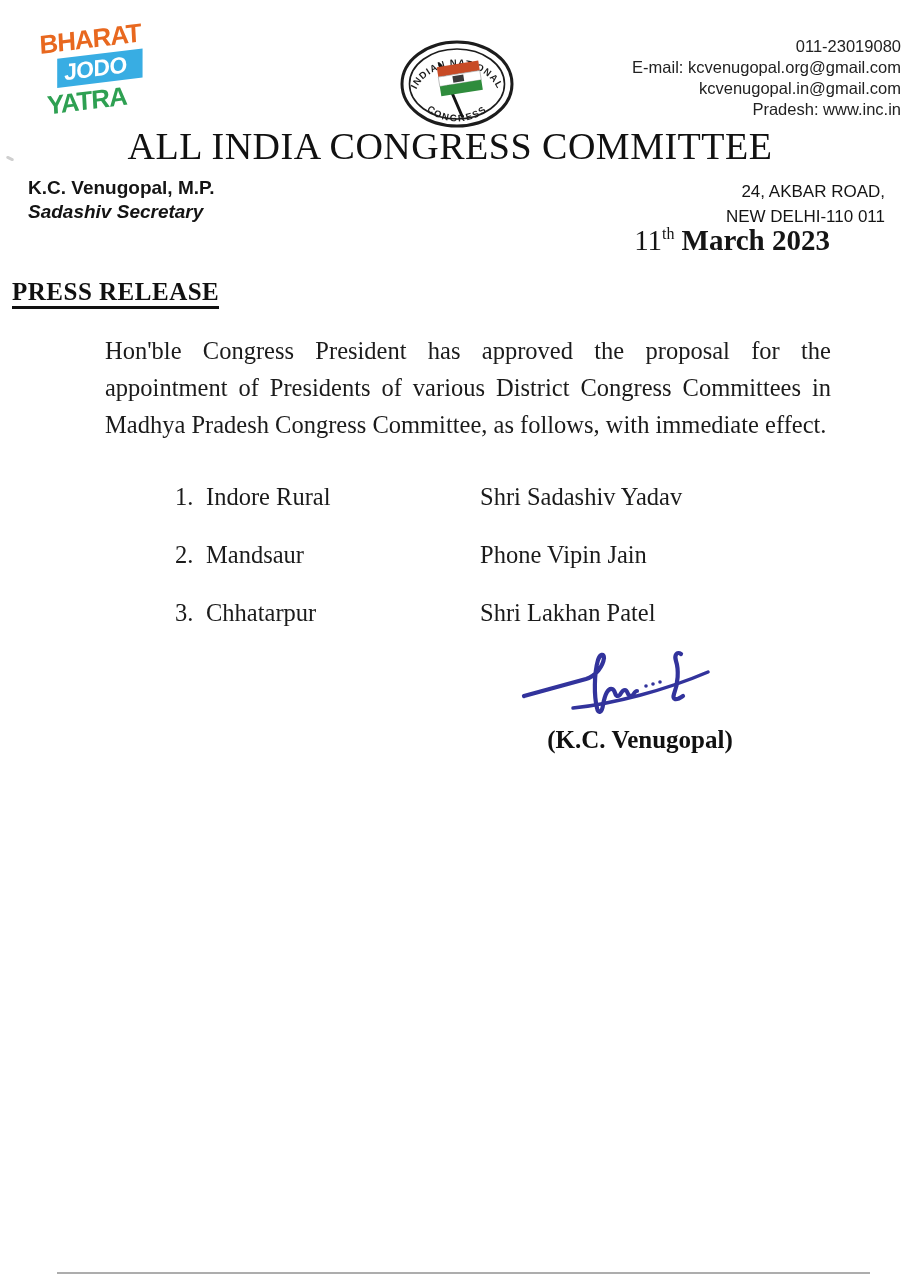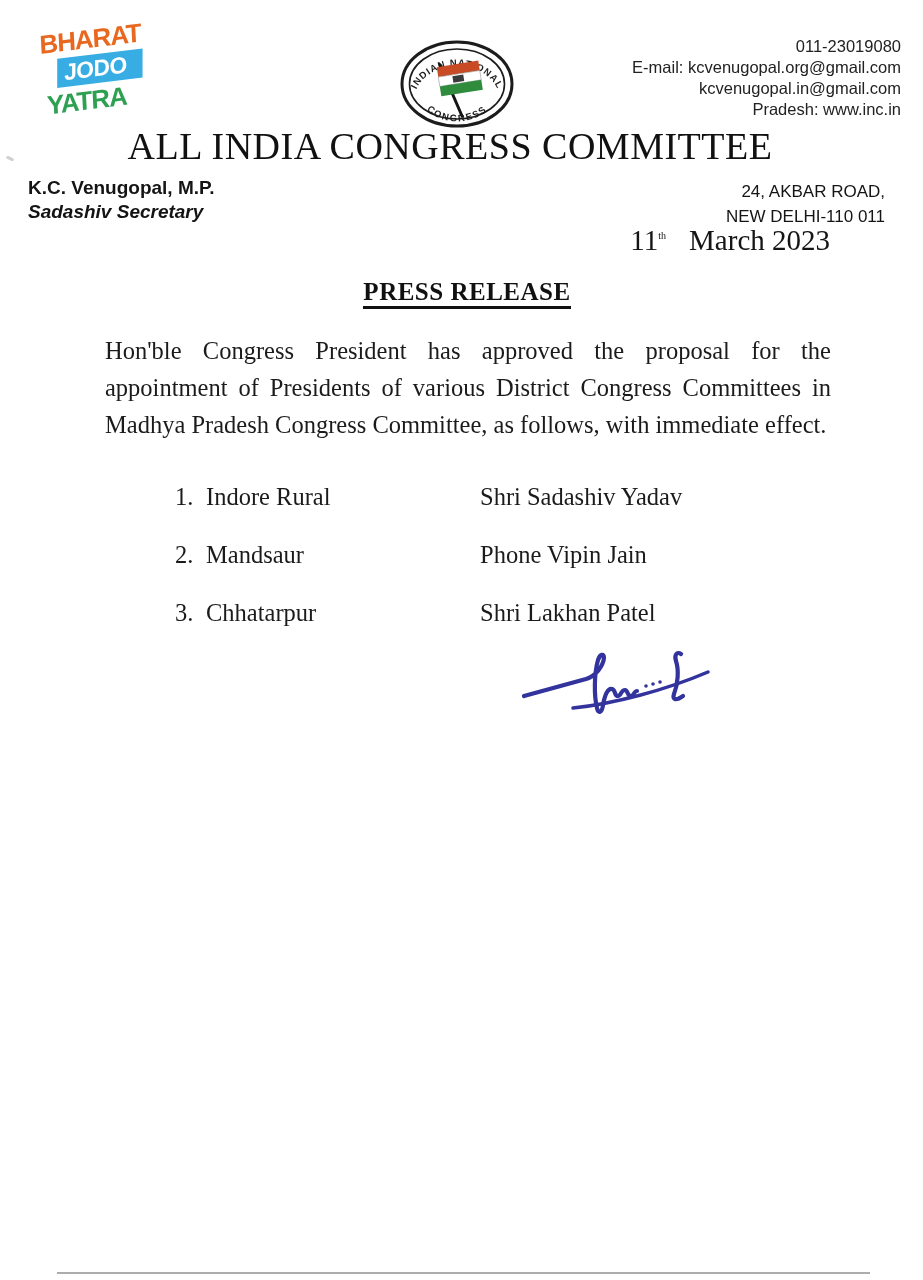--- a/index.html
+++ b/index.html
@@ -102,30 +102,29 @@
   }
 
   
   .date {
     position: absolute;
     right: 93px;
     top: 224px;
     font-size: 29px;
     color: #151515;
   }
-  .date sup { font-size: 10px; line-height: 0; text-align: right; }
-  .date-rest { margin-left: 23px; }
+  .date sup { font-size: 16px; line-height: 0; text-align: right; }
+  .date-rest { margin-left: 7px; font-weight: bold; }
 
   
   .pr-heading {
     position: absolute;
     top: 278px;
     left: 12px;
     width: 910px;
-    text-align: center;
   }
   .pr-heading span {
     font-weight: bold;
     font-size: 25px;
     letter-spacing: 0.5px;
     color: #111;
     border-bottom: 3px solid #111;
     padding-bottom: 1px;
   }
 
@@ -269,17 +268,18 @@
     <g fill="none" stroke-linecap="round" stroke-linejoin="round">
       <path d="M 6,48 C 28,42 50,36 68,31 C 78,28 85,18 86,10 C 86,5 82,6 80,12 C 76,26 76,48 79,60 C 80,66 84,65 85,57 C 87,46 90,40 94,41 C 98,42 96,48 100,48 C 103,48 103,42 107,42 C 110,42 109,48 113,48 C 116,48 116,43 119,43" stroke-width="4.2" stroke="#32339C"></path>
       <circle cx="128" cy="38" r="1.8" fill="#32339C"></circle>
       <circle cx="135" cy="36" r="1.8" fill="#32339C"></circle>
       <circle cx="142" cy="34" r="1.8" fill="#32339C"></circle>
       <path d="M 163,6 C 159,3 156,7 158,13 C 161,22 160,36 156,46 C 154,52 158,53 165,48" stroke-width="4.2" stroke="#32339C"></path>
       <path d="M 55,60 C 95,56 148,42 190,24" stroke-width="3.5" stroke="#32339C"></path>
     </g>
   </svg>
 
+  <div class="signatory">(K.C. Venugopal)</div>
 
   <div class="stray-mark"></div>
   <div class="bottom-rule"></div>
 
 </div>
 
 </body></html>

